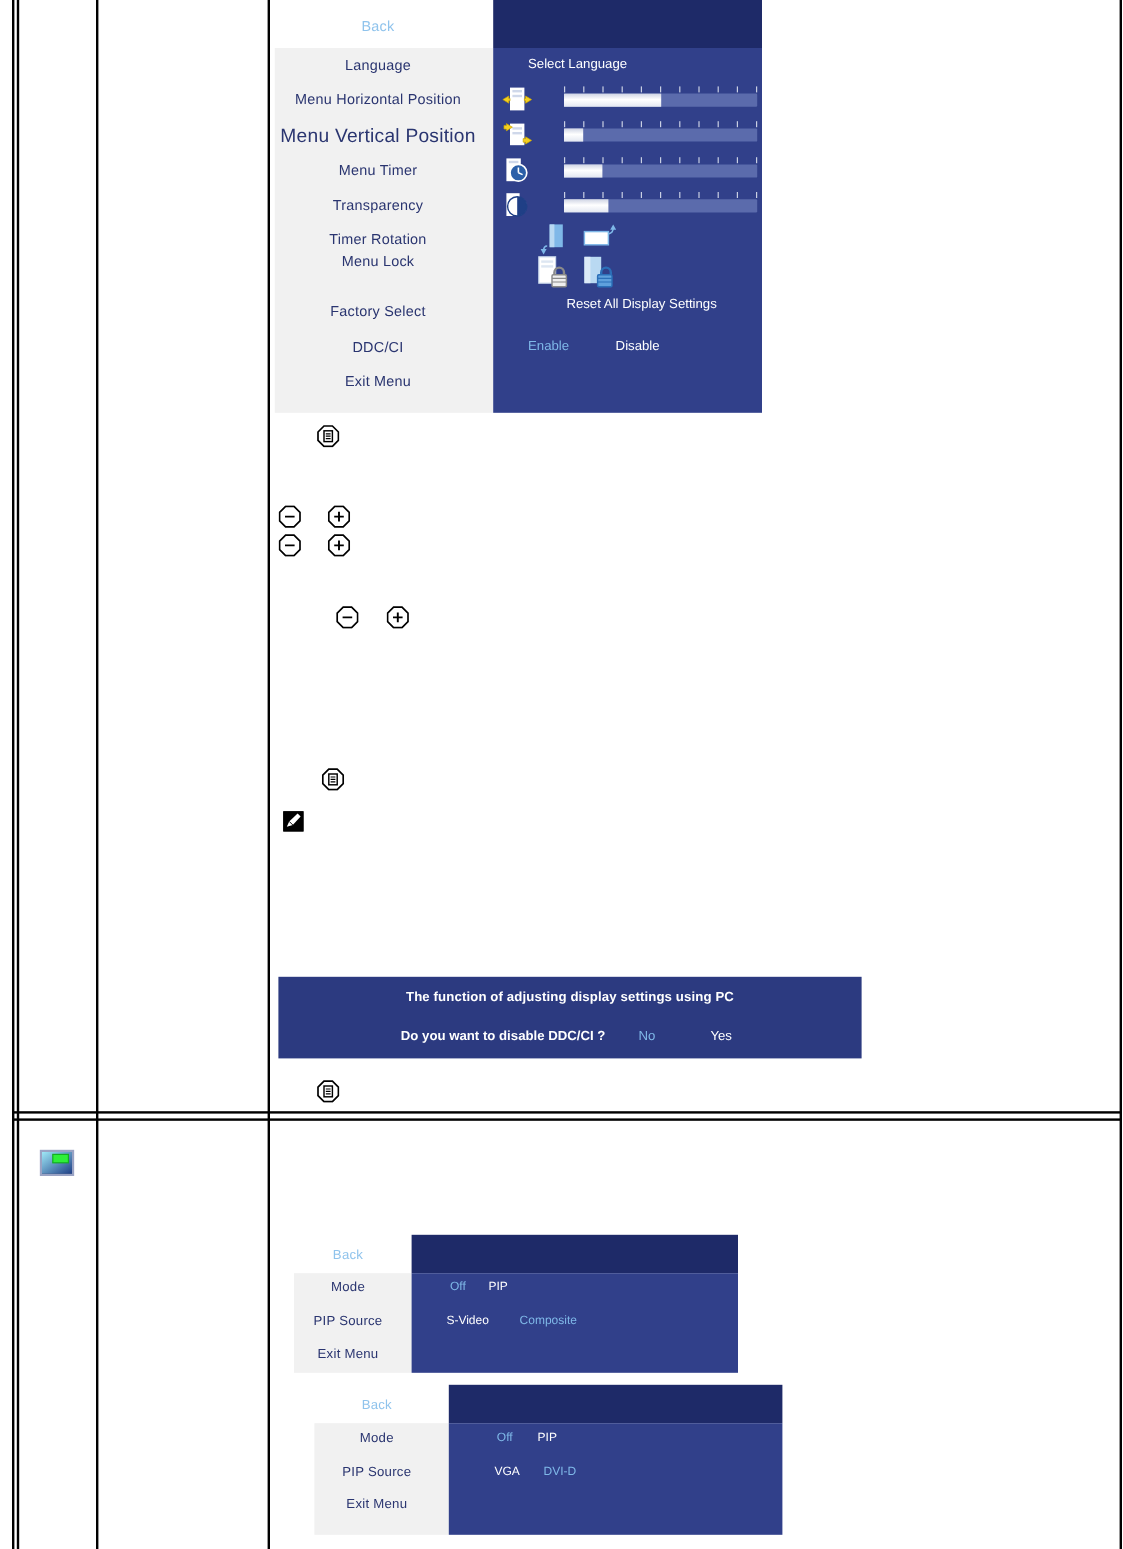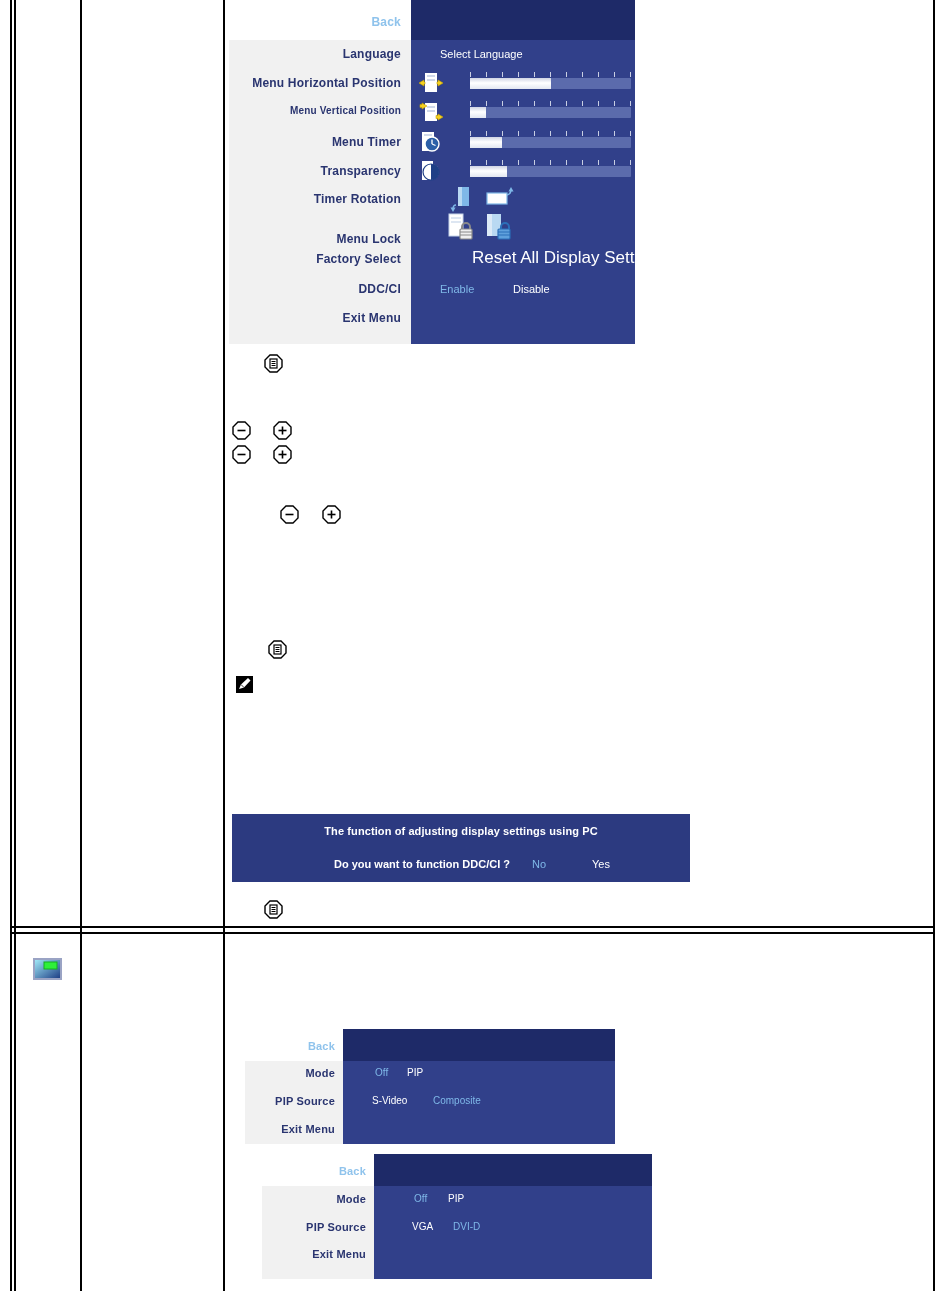--- a/index.html
+++ b/index.html
@@ -18,23 +18,23 @@
 
   
   .osd{position:absolute;}
   .osd-left{position:absolute;left:0;top:0;background:#f1f1f1;}
   .osd-left-top{position:absolute;left:0;top:0;background:#ffffff;}
   .osd-right{position:absolute;top:0;background:#31408a;}
   .osd-right-top{position:absolute;background:#1e2a68;}
 
   .mlabel{
     position:absolute;
-    text-align:right;
+    text-align:center;
     color:#2a3570;
-    font-weight:bold;
+    font-weight:normal;
     white-space:nowrap;
     letter-spacing:.2px;
   }
   .mlabel.back{color:#8fc3ec;}
 
   
   .slider-row{position:absolute;}
   .s-track{position:absolute;background:#5b6bac;height:11px;border-radius:1px;}
   .s-fill{position:absolute;left:0;top:0;height:11px;background:
       linear-gradient(to bottom,#cfd4e4 0%,#ffffff 45%,#e3e7f1 100%);}
@@ -52,21 +52,21 @@
   
   .btnicon{position:absolute;}
 
   
   .noteicon{position:absolute;background:#000;}
 
   
   .pipicon{position:absolute;}
 
   
-  .ddcbox{position:absolute;background:#2c3a80;}
+  .ddcbox{position:absolute;background:#2c3a80;padding-left:28px;}
   .ddcline{position:absolute;width:100%;text-align:center;color:#ffffff;
     font-weight:bold;font-size:11px;letter-spacing:.1px;white-space:nowrap;}
   .ddcq{position:absolute;color:#fff;font-weight:bold;font-size:11px;white-space:nowrap;}
   .ddcans{position:absolute;font-weight:normal;font-size:11px;}
 </style>
 </head>
 <body>
 
 <div class="tbl">
   <div class="vline" style="left:10px;top:0;height:1291px;"></div>
@@ -85,25 +85,25 @@
   <div class="osd-left" style="top:40px;width:182px;height:304px;"></div>
 
   <div class="osd-right-top" style="left:182px;top:0;width:224px;height:40px;"></div>
 
   <div class="osd-right" style="left:182px;top:40px;width:224px;height:304px;"></div>
 
   <div class="mlabel back" style="left:0;top:15px;width:172px;font-size:12px;">Back</div>
 
   <div class="mlabel" style="left:0;top:47px;width:172px;font-size:12px;">Language</div>
   <div class="mlabel" style="left:0;top:76px;width:172px;font-size:12px;">Menu Horizontal Position</div>
-  <div class="mlabel" style="left:0;top:105px;width:172px;font-size:10px;">Menu Vertical Position</div>
+  <div class="mlabel" style="left:0;top:105px;width:172px;font-size:16px;">Menu Vertical Position</div>
   <div class="mlabel" style="left:0;top:135px;width:172px;font-size:12px;">Menu Timer</div>
   <div class="mlabel" style="left:0;top:164px;width:172px;font-size:12px;">Transparency</div>
   <div class="mlabel" style="left:0;top:192px;width:172px;font-size:12px;">Timer Rotation</div>
-  <div class="mlabel" style="left:0;top:232px;width:172px;font-size:12px;">Menu Lock</div>
+  <div class="mlabel" style="left:0;top:211px;width:172px;font-size:12px;">Menu Lock</div>
   <div class="mlabel" style="left:0;top:252px;width:172px;font-size:12px;">Factory Select</div>
   <div class="mlabel" style="left:0;top:282px;width:172px;font-size:12px;">DDC/CI</div>
   <div class="mlabel" style="left:0;top:311px;width:172px;font-size:12px;">Exit Menu</div>
 
   <div class="vtext" style="left:211px;top:48px;font-size:11px;font-weight:normal;">Select Language</div>
 
   <div class="slider-row" style="left:182px;top:72px;width:224px;height:22px;">
 
     <svg class="osdicon" style="left:5px;top:0;" width="30" height="22" viewBox="0 0 30 22">
       <rect x="9" y="1" width="12" height="19" fill="#ffffff"></rect>
@@ -234,21 +234,21 @@
   </svg>
   <svg class="osdicon" style="left:256px;top:212px;" width="34" height="30" viewBox="0 0 34 30">
     <rect x="2" y="2" width="14" height="22" fill="#b9d9f2"></rect>
     <rect x="2" y="2" width="5" height="22" fill="#dceaf7"></rect>
     <path d="M16 18 v-3 a4 4 0 0 1 8 0 v2" fill="none" stroke="#2b6fb8" stroke-width="2"></path>
     <rect x="13" y="17" width="12" height="10" rx="1" fill="#5fa0dc" stroke="#2b6fb8" stroke-width="1.2"></rect>
     <line x1="13" y1="20" x2="25" y2="20" stroke="#2b6fb8" stroke-width="1"></line>
     <line x1="13" y1="23" x2="25" y2="23" stroke="#2b6fb8" stroke-width="1"></line>
   </svg>
 
-  <div class="vtext" style="left:211px;top:248px;font-size:17px;font-weight:normal;padding-left:32px;">Reset All Display Settings</div>
+  <div class="vtext" style="left:211px;top:248px;font-size:11px;font-weight:normal;padding-left:32px;">Reset All Display Settings</div>
 
   <div class="vtext hl" style="left:211px;top:283px;font-size:11px;font-weight:normal;">Enable</div>
   <div class="vtext" style="left:284px;top:283px;font-size:11px;font-weight:normal;">Disable</div>
 </div>
 
 <svg class="btnicon" style="left:264px;top:354px;" width="19" height="19" viewBox="0 0 19 19">
   <polygon points="6,1 13,1 18,6 18,13 13,18 6,18 1,13 1,6" fill="#fff" stroke="#000" stroke-width="1.4"></polygon>
   <rect x="6" y="5" width="7" height="9" fill="#fff" stroke="#000" stroke-width="1.2"></rect>
   <line x1="7.5" y1="7.5" x2="11.5" y2="7.5" stroke="#000" stroke-width="1"></line>
   <line x1="7.5" y1="9.5" x2="11.5" y2="9.5" stroke="#000" stroke-width="1"></line>
@@ -302,21 +302,21 @@
 <svg class="btnicon" style="left:264px;top:900px;" width="19" height="19" viewBox="0 0 19 19">
   <polygon points="6,1 13,1 18,6 18,13 13,18 6,18 1,13 1,6" fill="#fff" stroke="#000" stroke-width="1.4"></polygon>
   <rect x="6" y="5" width="7" height="9" fill="#fff" stroke="#000" stroke-width="1.2"></rect>
   <line x1="7.5" y1="7.5" x2="11.5" y2="7.5" stroke="#000" stroke-width="1"></line>
   <line x1="7.5" y1="9.5" x2="11.5" y2="9.5" stroke="#000" stroke-width="1"></line>
   <line x1="7.5" y1="11.5" x2="11.5" y2="11.5" stroke="#000" stroke-width="1"></line>
 </svg>
 
 <div class="ddcbox" style="left:232px;top:814px;width:458px;height:68px;">
   <div class="ddcline" style="left:0;top:11px;">The function of adjusting display settings using PC</div>
-  <div class="ddcq" style="left:102px;top:44px;">Do you want to function DDC/CI ?</div>
+  <div class="ddcq" style="left:102px;top:44px;">Do you want to disable DDC/CI ?</div>
   <div class="ddcans" style="left:300px;top:44px;color:#7fb8e8;">No</div>
   <div class="ddcans" style="left:360px;top:44px;color:#ffffff;">Yes</div>
 </div>
 
 <svg class="pipicon" style="left:33px;top:958px;" width="29" height="22" viewBox="0 0 29 22">
   <rect x="0" y="0" width="29" height="22" fill="#9aa3c4"></rect>
   <rect x="2" y="2" width="25" height="18" fill="#1e3a6a"></rect>
   <defs>
     <linearGradient id="pipg" x1="0" y1="0" x2="1" y2="1">
       <stop offset="0" stop-color="#9fe8f7"></stop>

